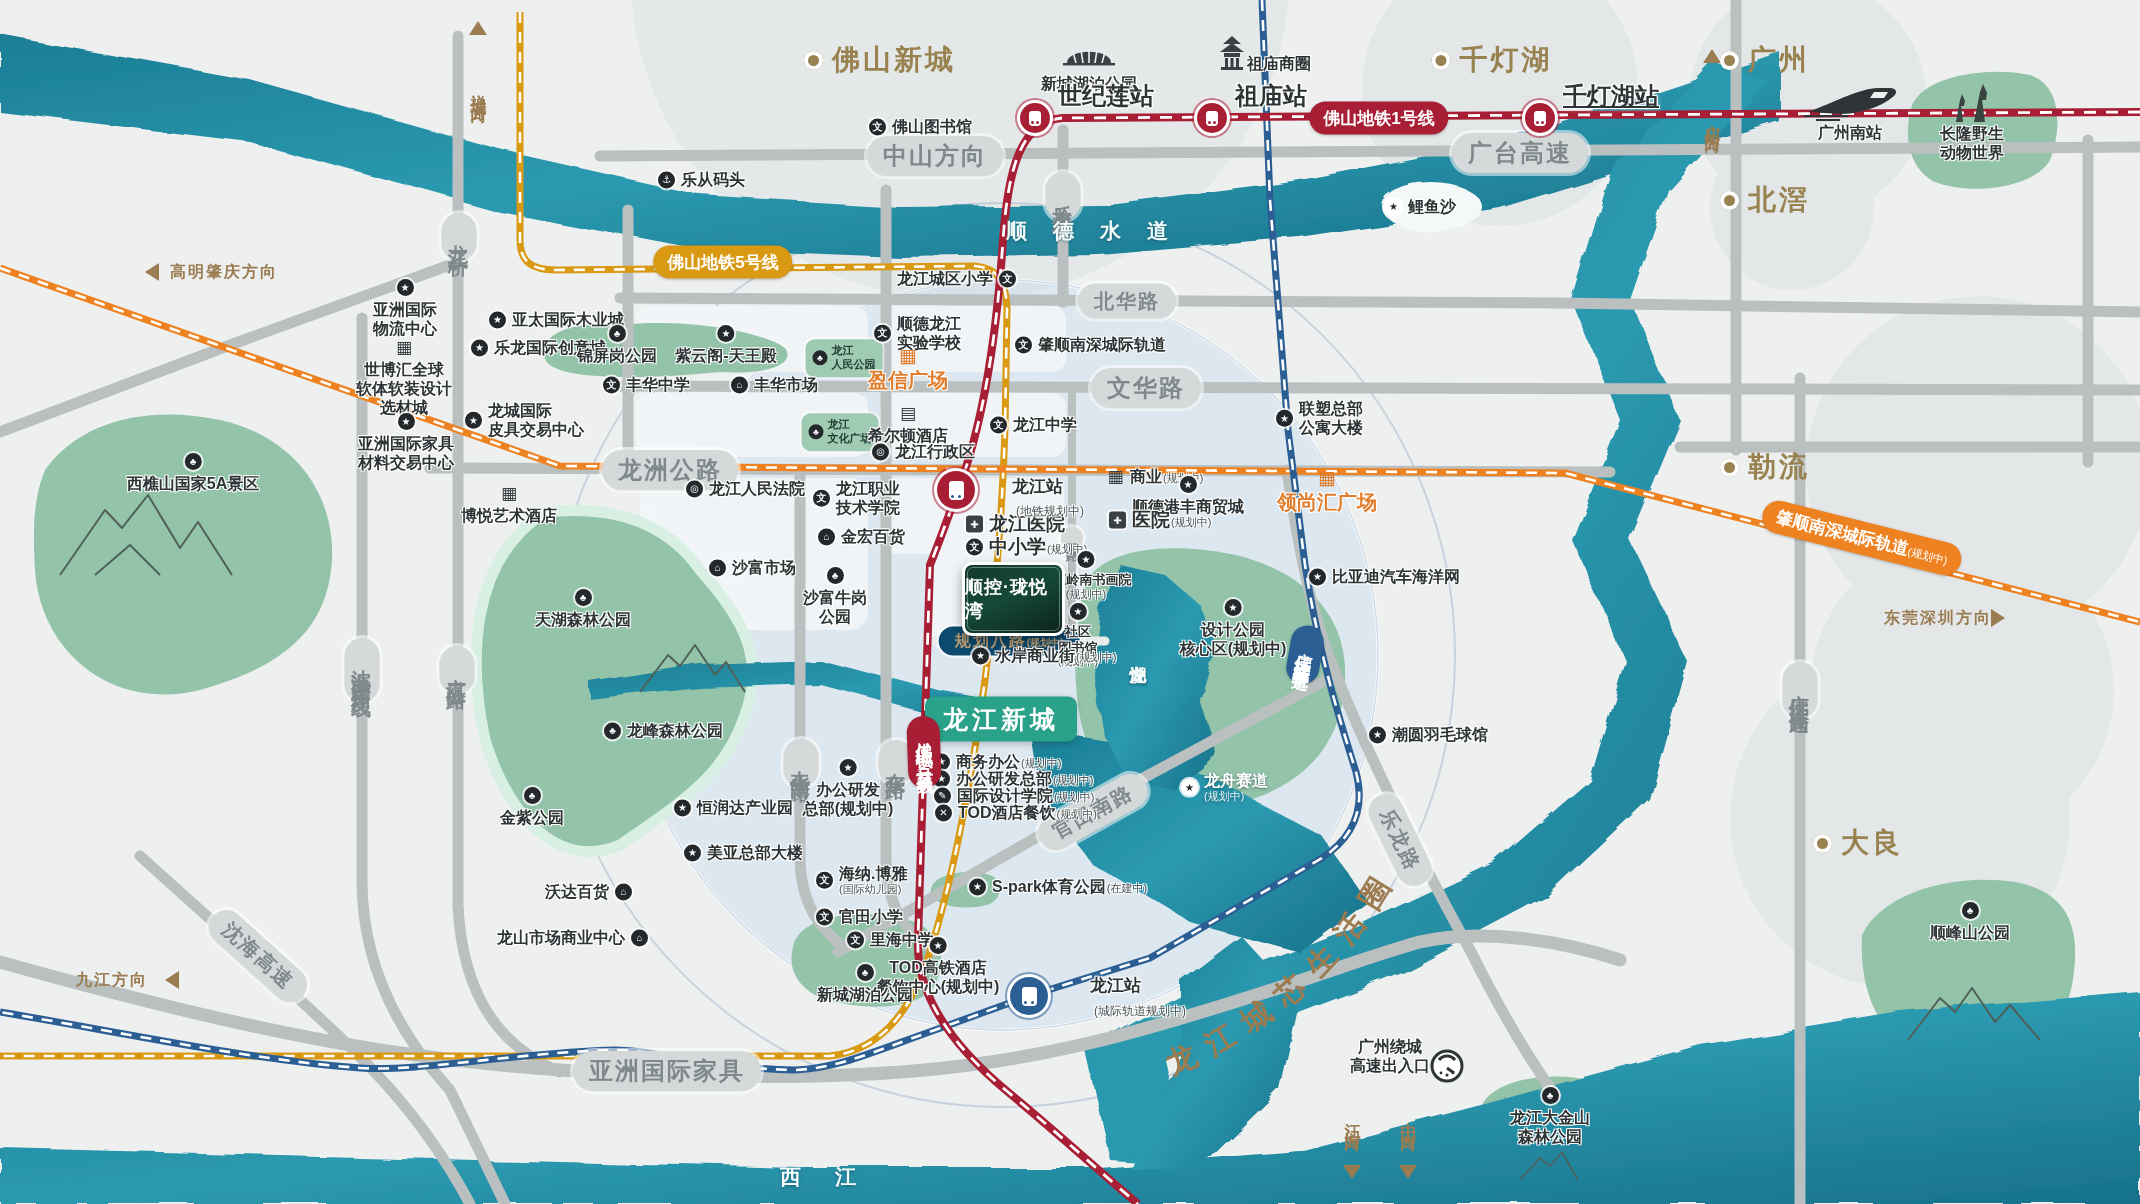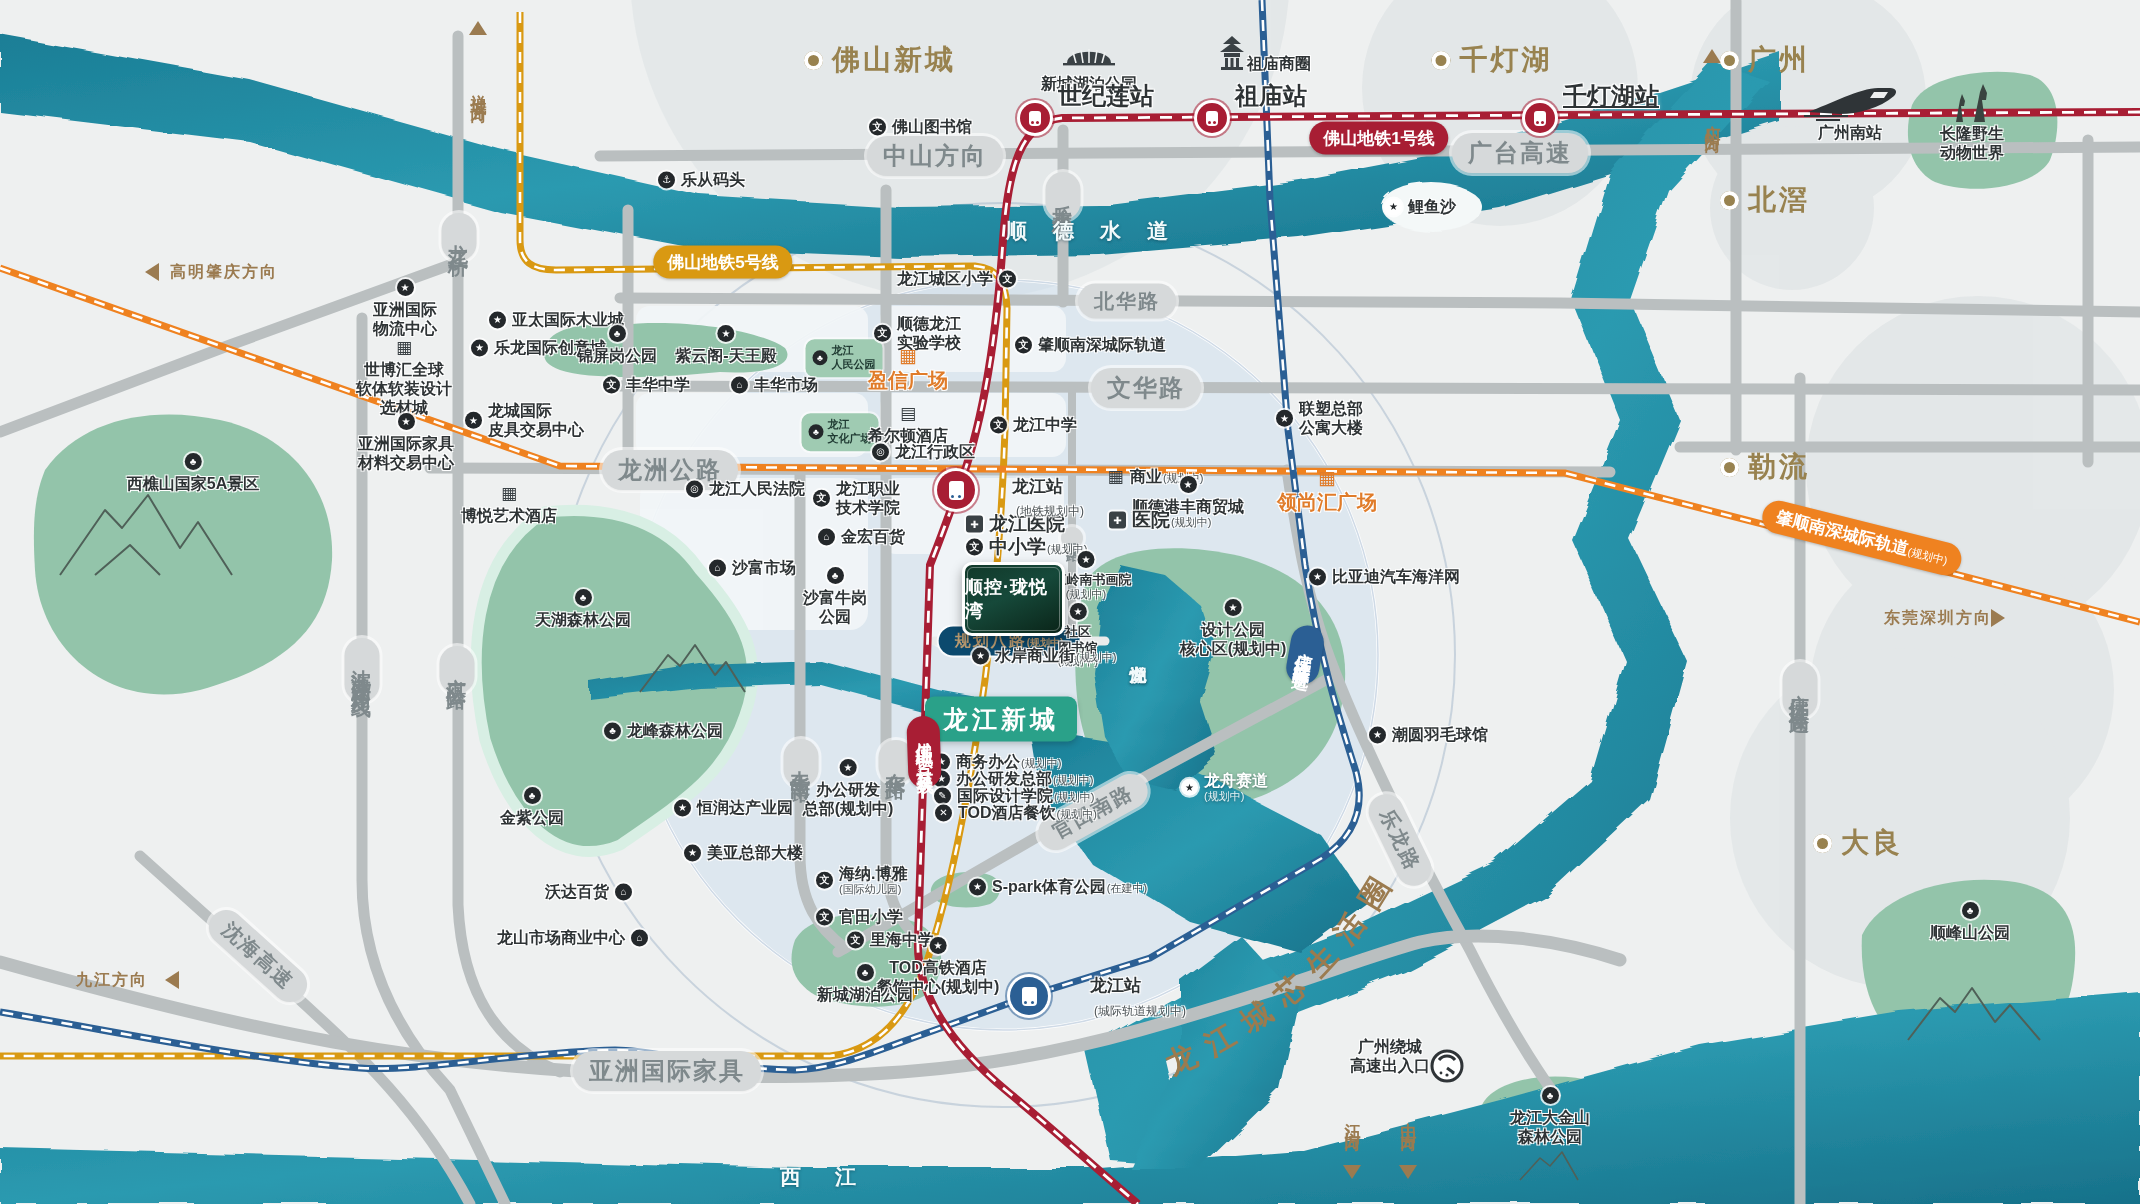--- a/index.html
+++ b/index.html
@@ -709,21 +709,21 @@
       <div class="pill v" style="left: 457px; top: 670px;"><span>广湛公路</span></div>
       <div class="pill v" style="left: 801px; top: 763px;"><span>丰华南路</span></div>
       <div class="pill v" style="left: 896px; top: 762px;"><span>东华路</span></div>
       <div class="pill v sm" style="left: 1072px; top: 538px;"><span>纵一路</span></div>
       <div class="pill" style="left: 1093px; top: 812px; transform: translate(-50%, -50%) rotate(-29deg);"><span>官田南路</span></div>
       <div class="pill" style="left: 1400px; top: 840px; transform: translate(-50%, -50%) rotate(64deg);"><span>乐龙路</span></div>
       <div class="pill lg" style="left: 667px; top: 1071px;"><span>亚洲国际家具</span></div>
       <div class="pill" style="left: 258px; top: 956px; transform: translate(-50%, -50%) rotate(42deg);"><span>沈海高速</span></div>
       <div class="pill v" style="left: 1800px; top: 690px;"><span>广佛江珠高速</span></div>
       <div class="pill plan" style="left: 1009px; top: 641px;"><span>规划八路</span><span class="isub">(规划中)</span></div>
-      <div class="badge red" style="left: 1379px; top: 118px; margin-top: 20px;"><span>佛山地铁1号线</span></div>
+      <div class="badge red" style="left: 1379px; top: 118px;"><span>佛山地铁1号线</span></div>
       <div class="badge gold" style="left: 723px; top: 262px;"><span>佛山地铁5号线</span></div>
       <div class="badge red v" style="left: 924px; top: 752px; transform: translate(-50%, -50%) rotate(-2deg);"><span>佛山地铁1号延长线</span><span class="isub">(规划中)</span></div>
       <div class="badge orange" style="left: 1862px; top: 538px; transform: translate(-50%, -50%) rotate(14deg);"><span>肇顺南深城际轨道</span><span class="isub">(规划中)</span></div>
       <div class="badge blue v" style="left: 1305px; top: 655px; transform: translate(-50%, -50%) rotate(10deg);"><span>广佛江珠城际轨道</span><span class="isub">(规划中)</span></div>
       <div class="dir v" style="left: 478px; top: 90px;">禅城方向</div>
       <div class="arr up" style="left: 478px; top: 28px;"></div>
       <div class="dir v" style="left: 1712px; top: 120px;">广州方向</div>
       <div class="arr up" style="left: 1712px; top: 56px;"></div>
       <div class="dir" style="left: 170px; top: 272px;">高明肇庆方向</div>
       <div class="arr left" style="left: 152px; top: 272px;"></div>

